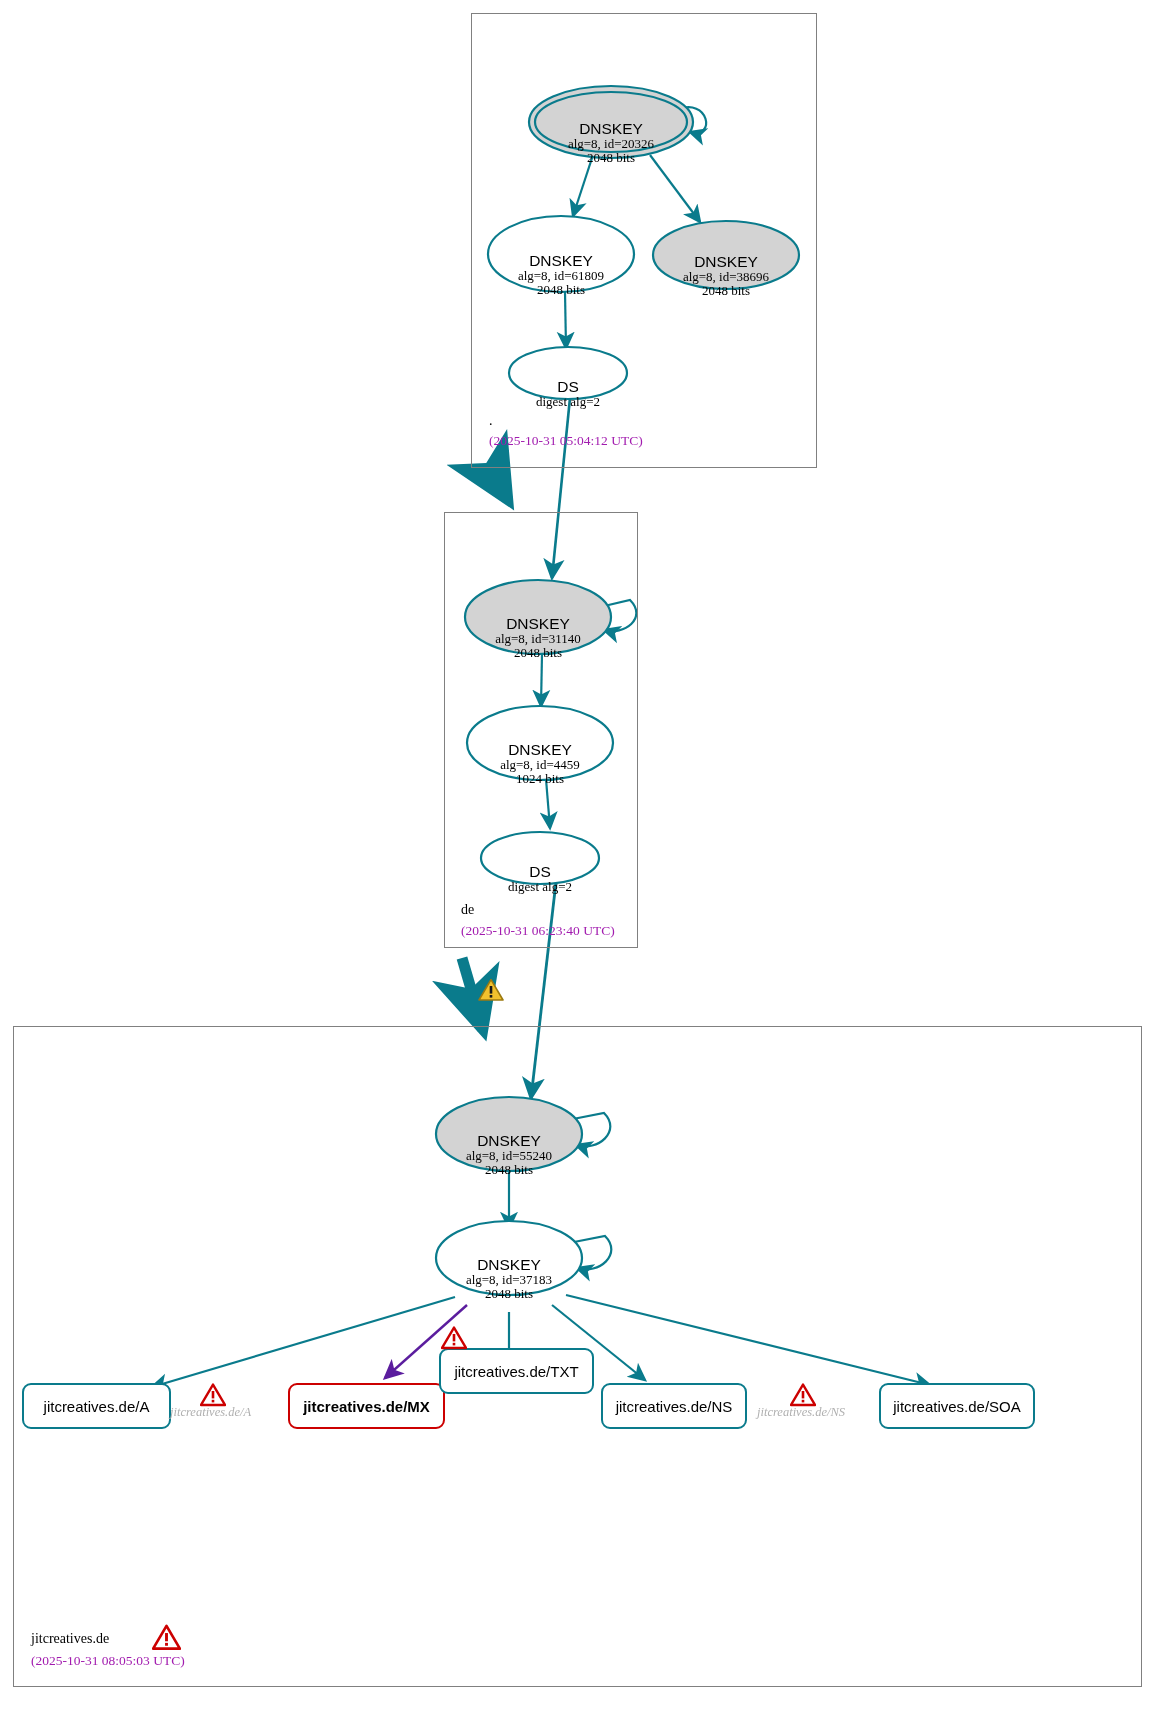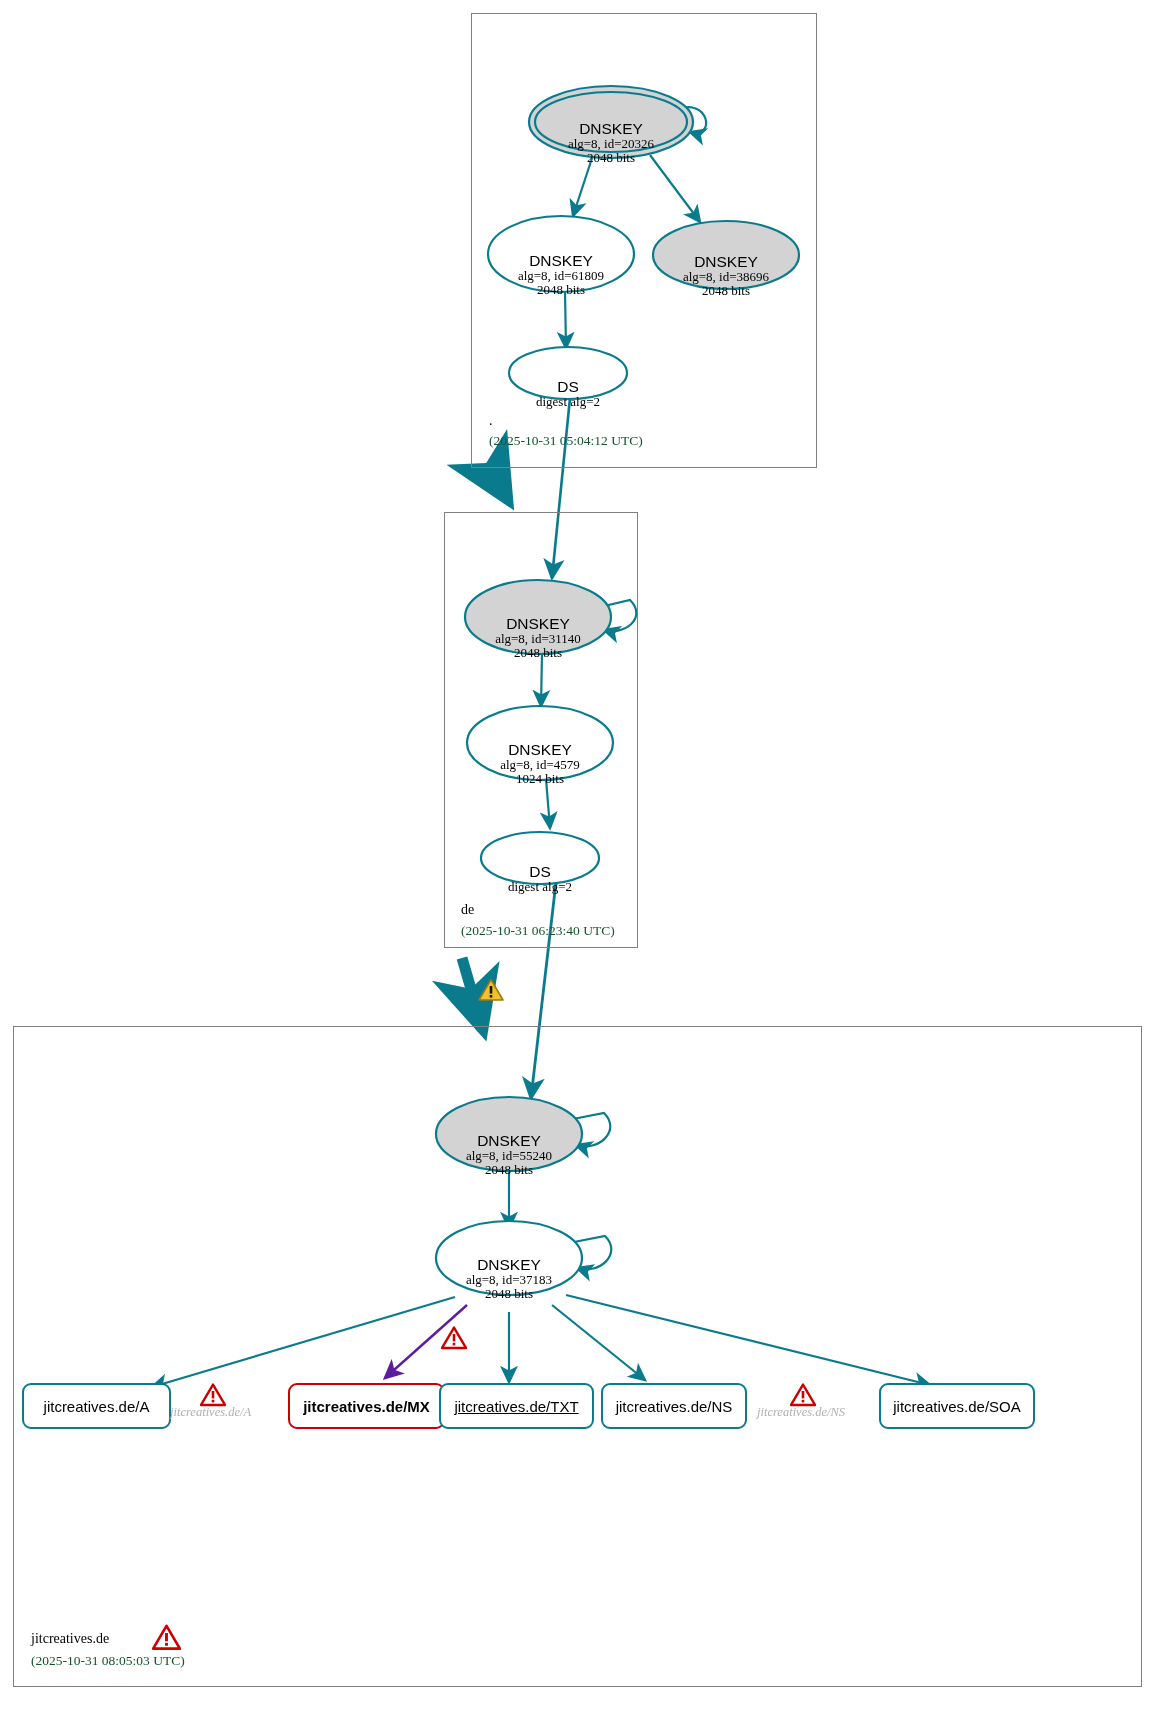--- a/index.html
+++ b/index.html
@@ -2,21 +2,21 @@
 <html><head>
 <meta charset="utf-8">
 <style>
   html,body{margin:0;padding:0;background:#ffffff;}
   body{font-family:"Liberation Sans",sans-serif;}
   #canvas{position:relative;width:1153px;height:1725px;overflow:hidden;background:#fff;}
   svg#graph{position:absolute;left:0;top:0;width:1153px;height:1725px;}
 
   .zonebox{position:absolute;border:1px solid #808080;background:transparent;}
   .zonelabel{position:absolute;font-family:"Liberation Serif",serif;font-size:14px;color:#000;white-space:nowrap;}
-  .zonetime{position:absolute;font-family:"Liberation Serif",serif;font-size:13.5px;color:#14532d;white-space:nowrap;}
+  .zonetime{position:absolute;font-family:"Liberation Serif",serif;font-size:13.5px;color:#a21caf;white-space:nowrap;}
 
   .node{position:absolute;display:flex;flex-direction:column;align-items:center;justify-content:center;text-align:center;line-height:1.08;margin-top:20px;}
   .node .t1{font-family:"Liberation Sans",sans-serif;font-size:15.5px;color:#000;}
   .node .t2,.node .t3{font-family:"Liberation Serif",serif;font-size:13px;color:#000;}
 
   .rrbox{position:absolute;display:flex;align-items:center;justify-content:center;
          border:2px solid #0a7b8c;border-radius:9px;background:#fff;
          font-family:"Liberation Sans",sans-serif;font-size:15px;color:#000;white-space:nowrap;}
   .rrbox.err{border-color:#cc0000;}
 
@@ -130,21 +130,21 @@
   </div>
 
   <div class="node" style="left:456px;top:592px;width:164px;height:52px;">
     <div class="t1">DNSKEY</div>
     <div class="t2">alg=8, id=31140</div>
     <div class="t3">2048 bits</div>
   </div>
 
   <div class="node" style="left:458px;top:718px;width:164px;height:52px;">
     <div class="t1">DNSKEY</div>
-    <div class="t2">alg=8, id=4579</div>
+    <div class="t2">alg=8, id=4459</div>
     <div class="t3">1024 bits</div>
   </div>
 
   <div class="node" style="left:476px;top:842px;width:128px;height:34px;">
     <div class="t1">DS</div>
     <div class="t2">digest alg=2</div>
   </div>
 
   <div class="node" style="left:427px;top:1109px;width:164px;height:52px;">
     <div class="t1">DNSKEY</div>
@@ -153,21 +153,21 @@
   </div>
 
   <div class="node" style="left:427px;top:1233px;width:164px;height:52px;">
     <div class="t1">DNSKEY</div>
     <div class="t2">alg=8, id=37183</div>
     <div class="t3">2048 bits</div>
   </div>
 
   <div class="rrbox" style="left:22px;top:1383px;width:145px;height:42px;">jitcreatives.de/A</div>
   <div class="rrbox err" style="left:288px;top:1383px;width:153px;height:42px;font-weight:bold;">jitcreatives.de/MX</div>
-  <div class="rrbox" style="left:439px;top:1383px;width:151px;height:42px;text-decoration:underline;">jitcreatives.de/TXT</div>
+  <div class="rrbox" style="left:439px;top:1348px;width:151px;height:42px;">jitcreatives.de/TXT</div>
   <div class="rrbox" style="left:601px;top:1383px;width:142px;height:42px;">jitcreatives.de/NS</div>
   <div class="rrbox" style="left:879px;top:1383px;width:152px;height:42px;">jitcreatives.de/SOA</div>
 
   <div class="ghost" style="left:170px;top:1405px;">jitcreatives.de/A</div>
   <div class="ghost" style="left:757px;top:1405px;">jitcreatives.de/NS</div>
 
   <div class="warn" style="left:478px;top:978px;" title="warning">
     <svg viewBox="0 0 26 24" width="26" height="24">
       <path d="M13,1.6 L25,22 L1,22 Z" fill="#f2c12e" stroke="#9c7a10" stroke-width="1.6" stroke-linejoin="round"></path>
       <rect x="11.7" y="8" width="2.6" height="7.6" fill="#1a1a1a"></rect>

